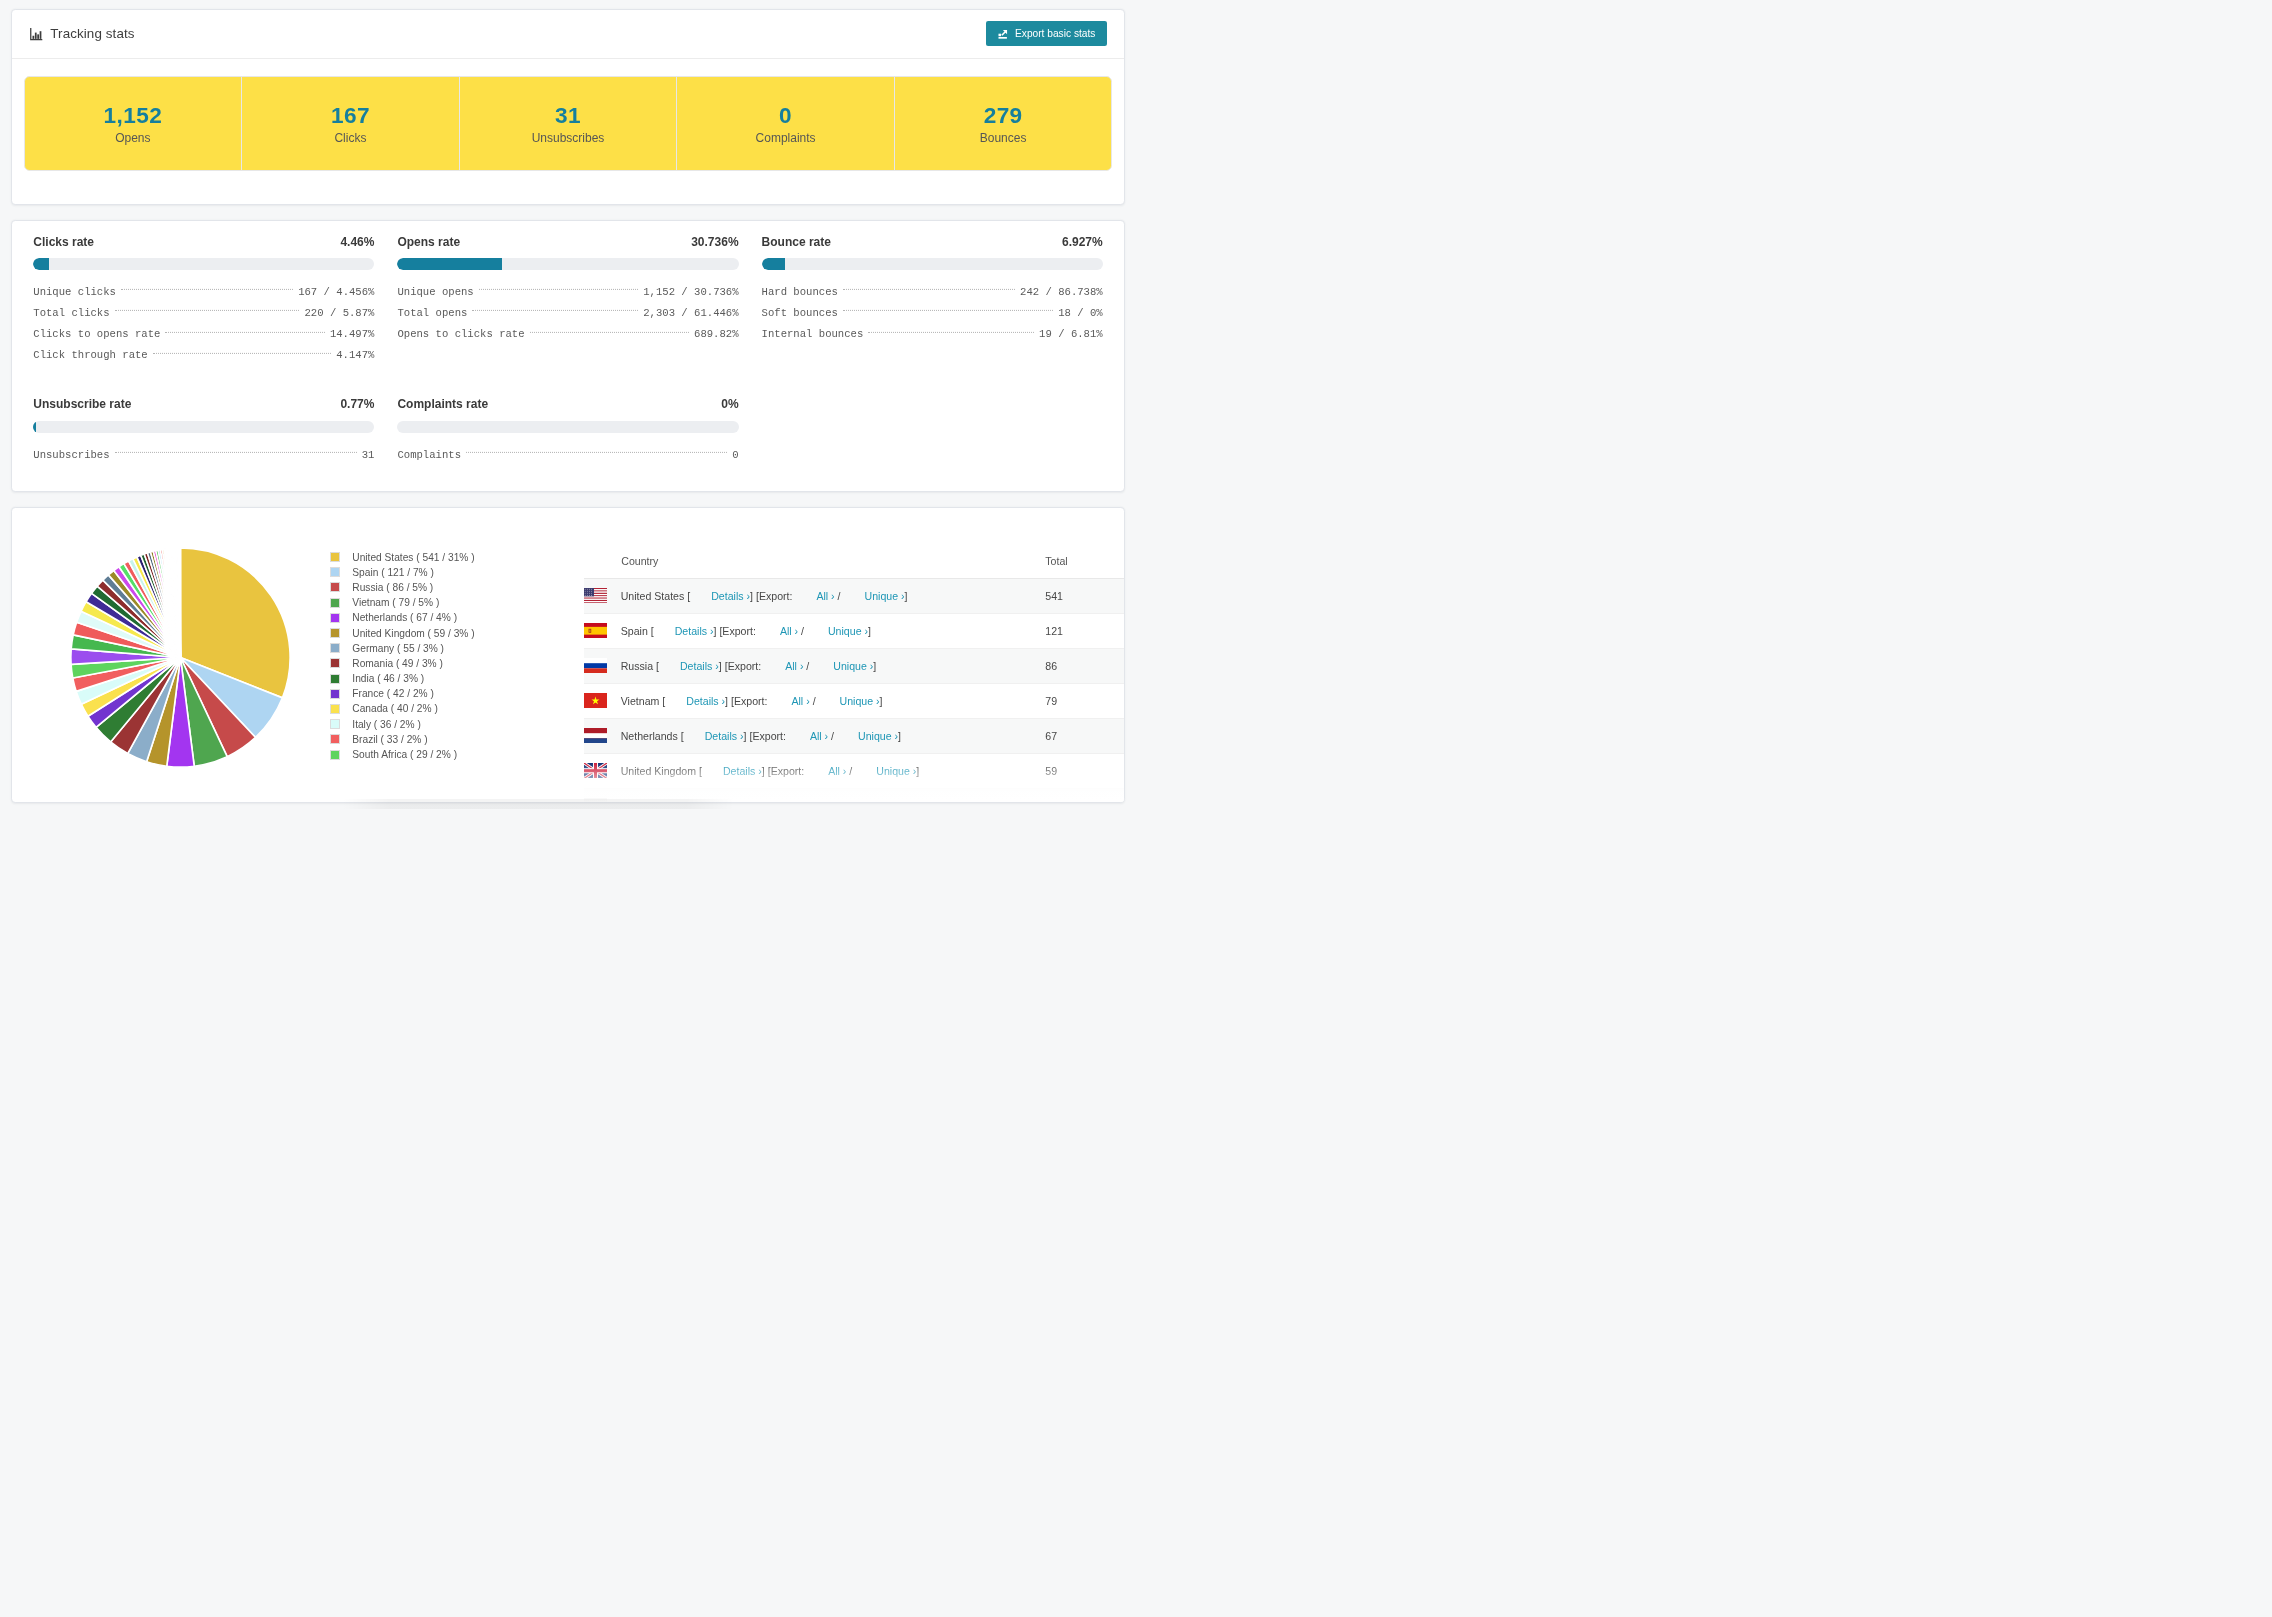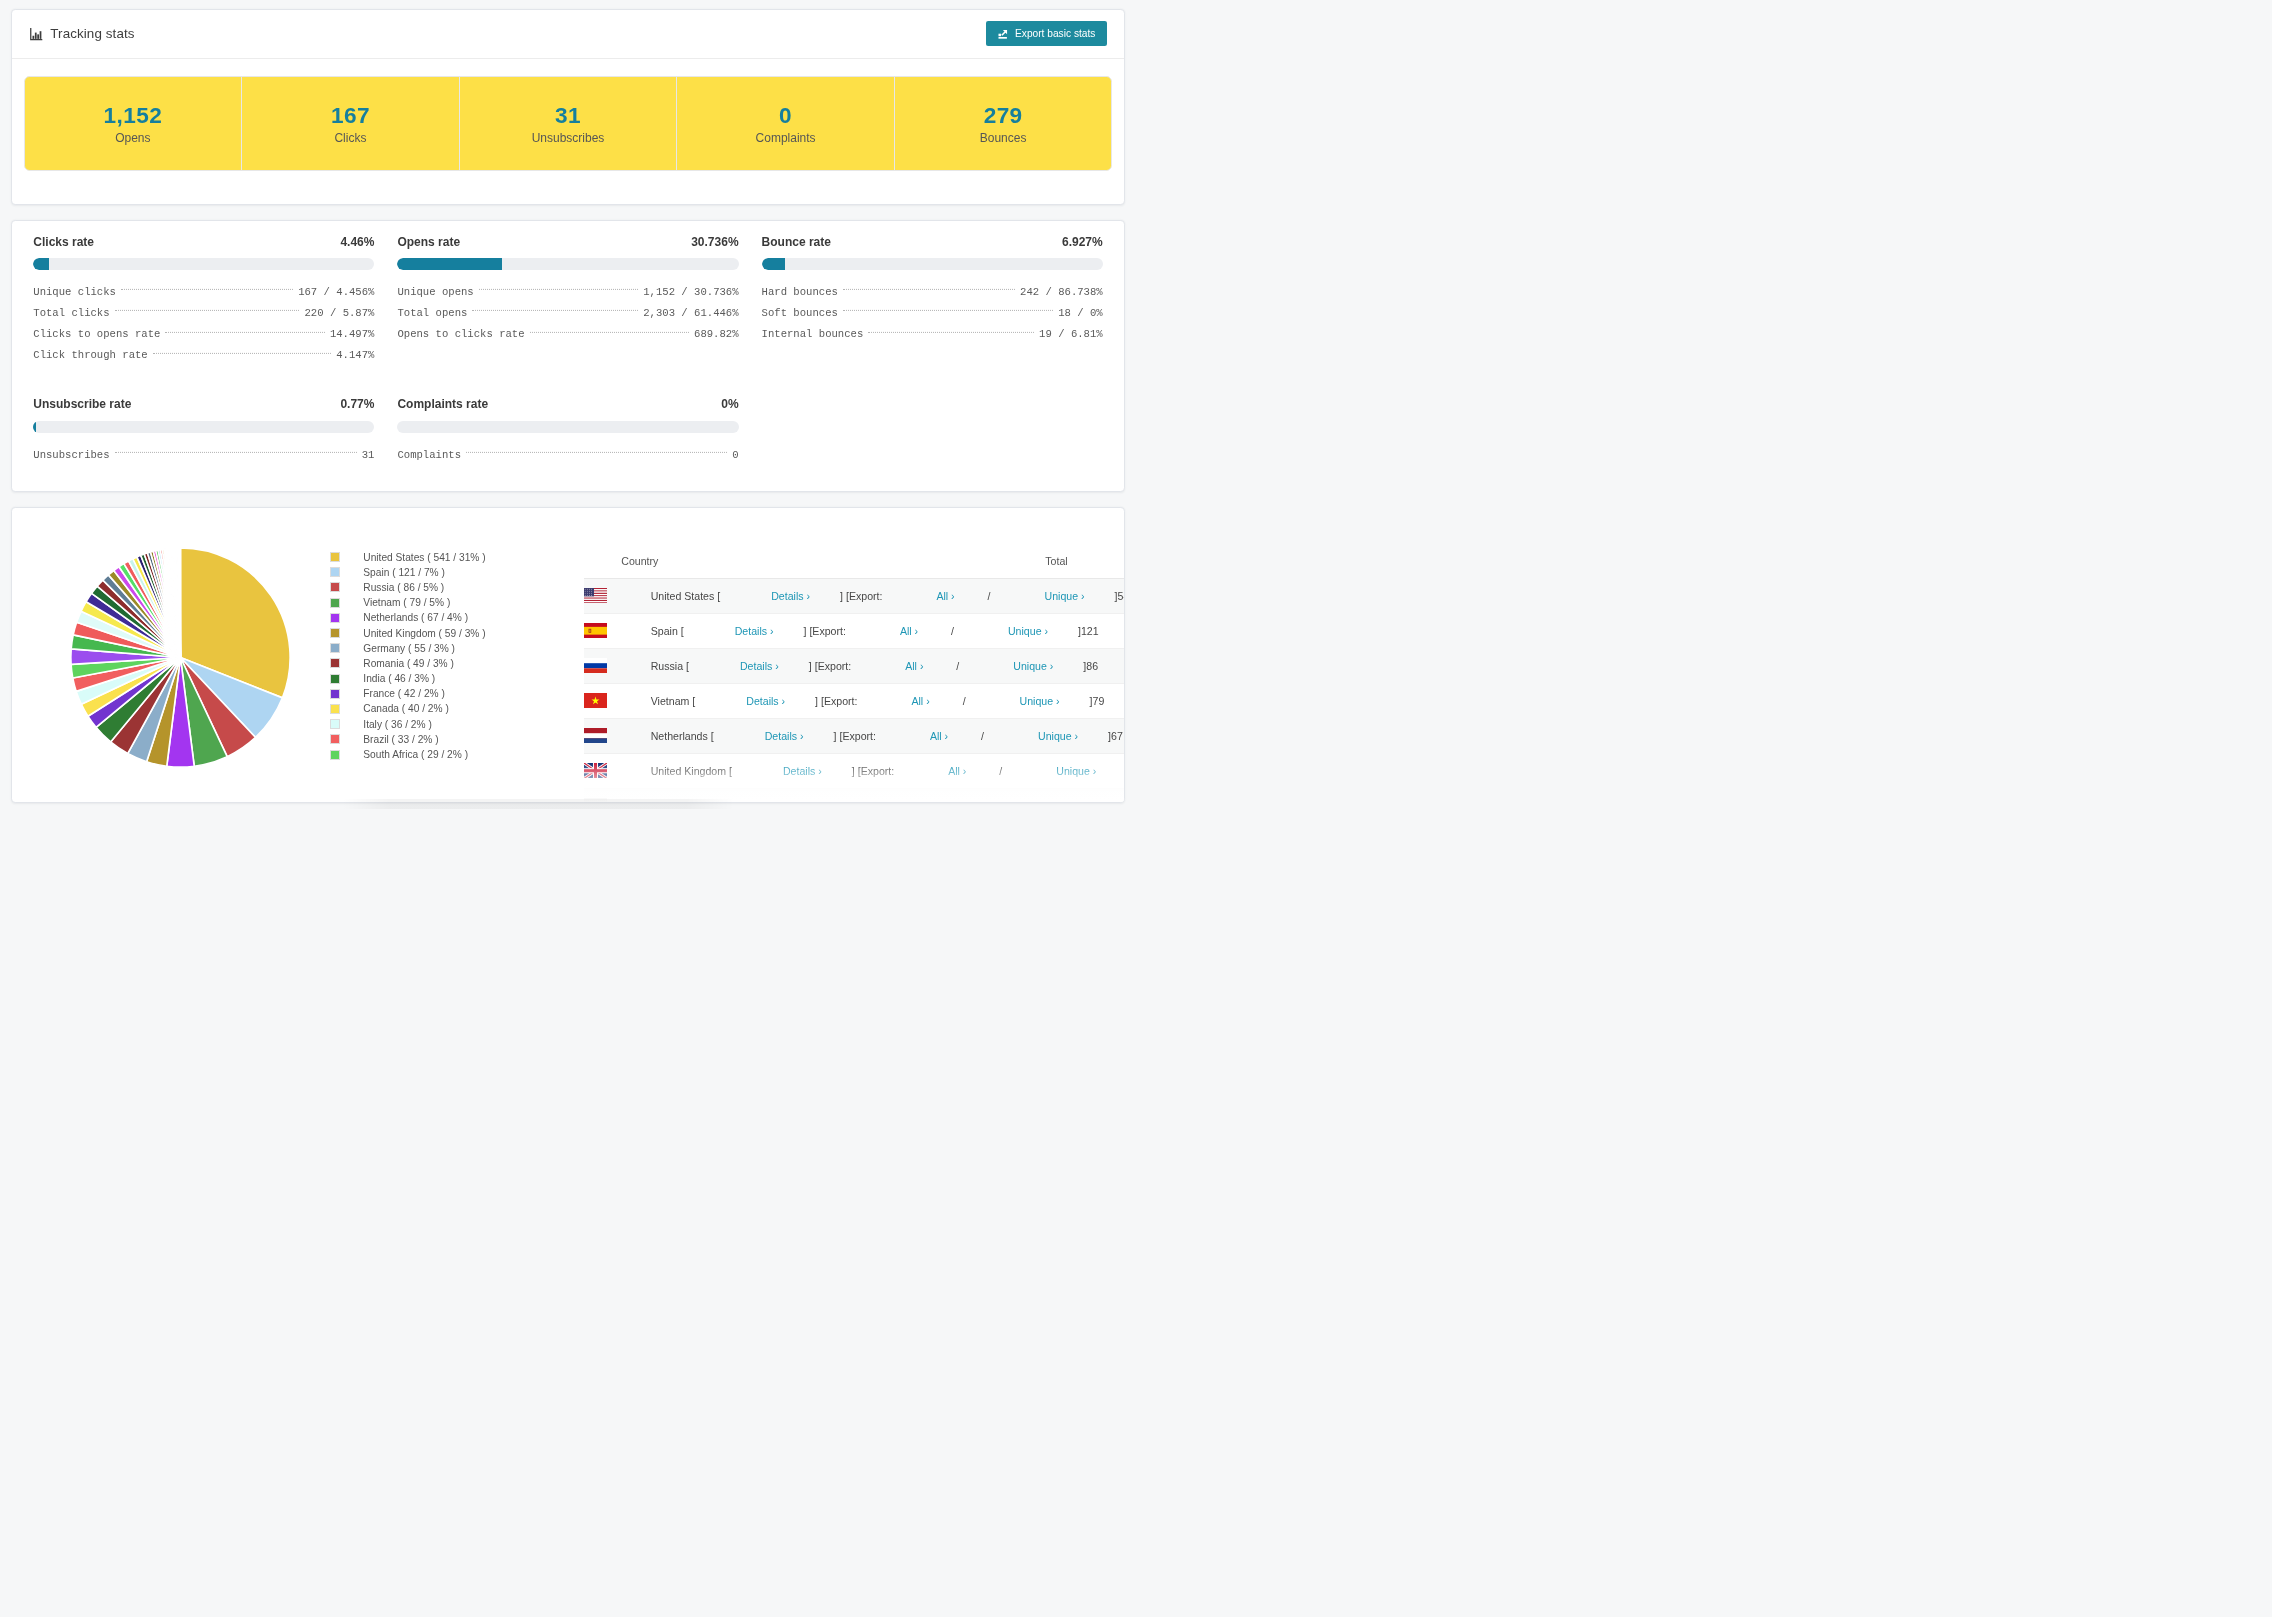--- a/index.html
+++ b/index.html
@@ -58,32 +58,32 @@
   .rate-rows { margin-top:16px; }
   .rate-row { display:flex; align-items:center; font-size:10.6px; color:#5a5a5a; margin-bottom:9.2px;font-family:Liberation Mono, monospace; }
   .rate-row .dots { flex:1; border-bottom:0.7px dotted #b3b3b3; margin:0 5px; transform:translateY(-2.1px); }
   
   .card-geo { margin-top:15px; height:296px; overflow:hidden; }
   .geo-head {
     display:flex; align-items:center; gap:7px;
     height:26px; padding:0 17px; border-bottom:0.7px solid #ececec;
   }
   .legend { position:absolute; left:318px; top:42px; list-style:none; }
-  .legend li { display:flex; align-items:center; gap:23px; height:15.2px; font-size:10.2px; color:#555; }
+  .legend li { display:flex; align-items:center; gap:12px; height:15.2px; font-size:10.2px; color:#555; }
   .legend .sq { width:10px; height:10px; border:1.4px solid #dcdcdc; flex:0 0 auto; }
   .pie-wrap { position:absolute; left:52px; top:33px; }
   .geo-table { position:absolute; left:572px; top:36px; width:540px; font-size:10.6px; }
   .gt-head { display:flex; height:35px; align-items:center; border-bottom:0.7px solid #e8e8e8; color:#555; }
   .gt-head .c-country { flex:1; padding-left:37px; }
   .gt-head .c-total { width:79px; }
   .geo-row { display:flex; height:35px; align-items:center; border-bottom:0.7px solid #f0f0f0; color:#474747; }
   .geo-row.stripe { background:#f7f8f8; }
   .geo-row .flag { width:23px; height:15.5px; margin-right:13.4px; flex:0 0 auto; display:inline-flex; }
   .geo-row .flag svg { width:23px; height:15.5px; }
-  .geo-row .c-country { flex:1; display:flex; align-items:center; white-space:pre;gap:30px; }
+  .geo-row .c-country { flex:1; display:flex; align-items:center; white-space:pre; }
   .geo-row .c-total { width:79px; }
   .geo-row a { color:#1e96b5; text-decoration:none; cursor:pointer;padding-left:21px; }
   .geo-fade {
     position:absolute; left:233px; right:0; bottom:0; height:41px;
     background:linear-gradient(to bottom, rgba(255,255,255,0) 0%, rgba(255,255,255,.92) 70%, #fff 100%);
     pointer-events:none;
   }
   .bottom-shade {
     position:absolute; left:342px; bottom:0; width:392px; height:10px;
     background:linear-gradient(to right, rgba(0,0,0,0) 0%, rgba(0,0,0,.045) 12%, rgba(0,0,0,.045) 88%, rgba(0,0,0,0) 100%);

